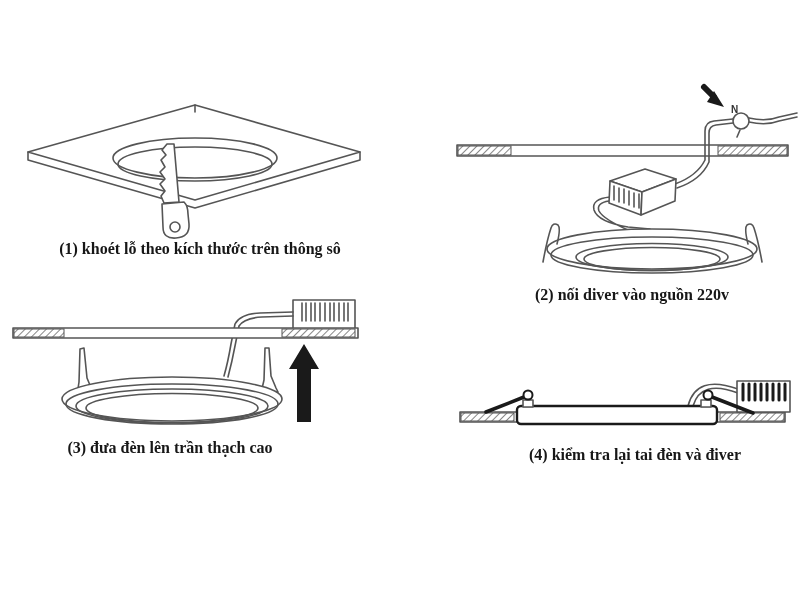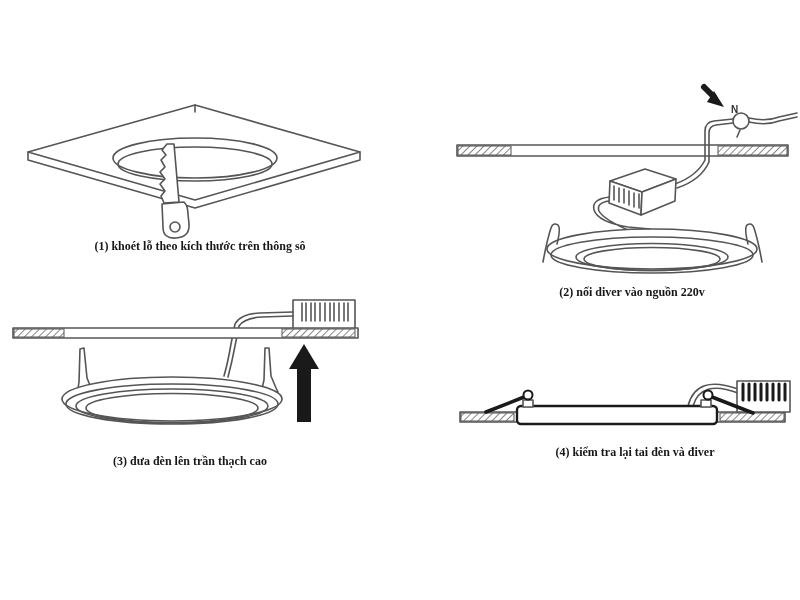--- a/index.html
+++ b/index.html
@@ -2,21 +2,21 @@
 <html><head>
 <meta charset="utf-8">
 <style>
   html,body{margin:0;padding:0;background:#e8e8e8;}
   #stage{
     position:relative;width:800px;height:600px;background:#ffffff;
     overflow:hidden;font-family:"Liberation Serif","DejaVu Serif",serif;
   }
   #stage svg{position:absolute;left:0;top:0;}
   .caption{
-    position:absolute;font-weight:bold;font-size:12px;line-height:1.2;
+    position:absolute;font-weight:bold;font-size:16px;line-height:1.2;
     color:#171717;text-align:center;white-space:nowrap;
   }
   .line{stroke:#555;stroke-width:1.6;fill:none;stroke-linecap:round;stroke-linejoin:round;}
   .fillwhite{fill:#fff;}
   .darkline{stroke:#1a1a1a;fill:none;stroke-linecap:round;}
   .solid{fill:#1a1a1a;stroke:none;}
   text.tiny{font-family:"Liberation Sans","DejaVu Sans",sans-serif;font-size:10px;fill:#333;font-weight:bold;}
 </style>
 </head>
 <body>
@@ -121,15 +121,15 @@
 
       <line class="darkline" x1="524" y1="397" x2="486" y2="412" stroke-width="3.5"></line>
       <line class="darkline" x1="712" y1="397" x2="753" y2="413" stroke-width="3.5"></line>
       <circle cx="528" cy="395" r="4.5" fill="#fff" stroke="#1a1a1a" stroke-width="2"></circle>
       <circle cx="708" cy="395" r="4.5" fill="#fff" stroke="#1a1a1a" stroke-width="2"></circle>
     </g>
   </svg>
 
   <div class="caption" style="left:0px;top:239px;width:400px;">(1) khoét lỗ theo kích thước trên thông sô</div>
   <div class="caption" style="left:447px;top:285px;width:370px;">(2) nối diver vào nguồn 220v</div>
-  <div class="caption" style="left:0px;top:454px;width:340px;margin-left:20px;">(3) đưa đèn lên trần thạch cao</div>
+  <div class="caption" style="left:0px;top:438px;width:340px;">(3) đưa đèn lên trần thạch cao</div>
   <div class="caption" style="left:450px;top:445px;width:370px;">(4) kiểm tra lại tai đèn và điver</div>
 </div>
 
 </body></html>

